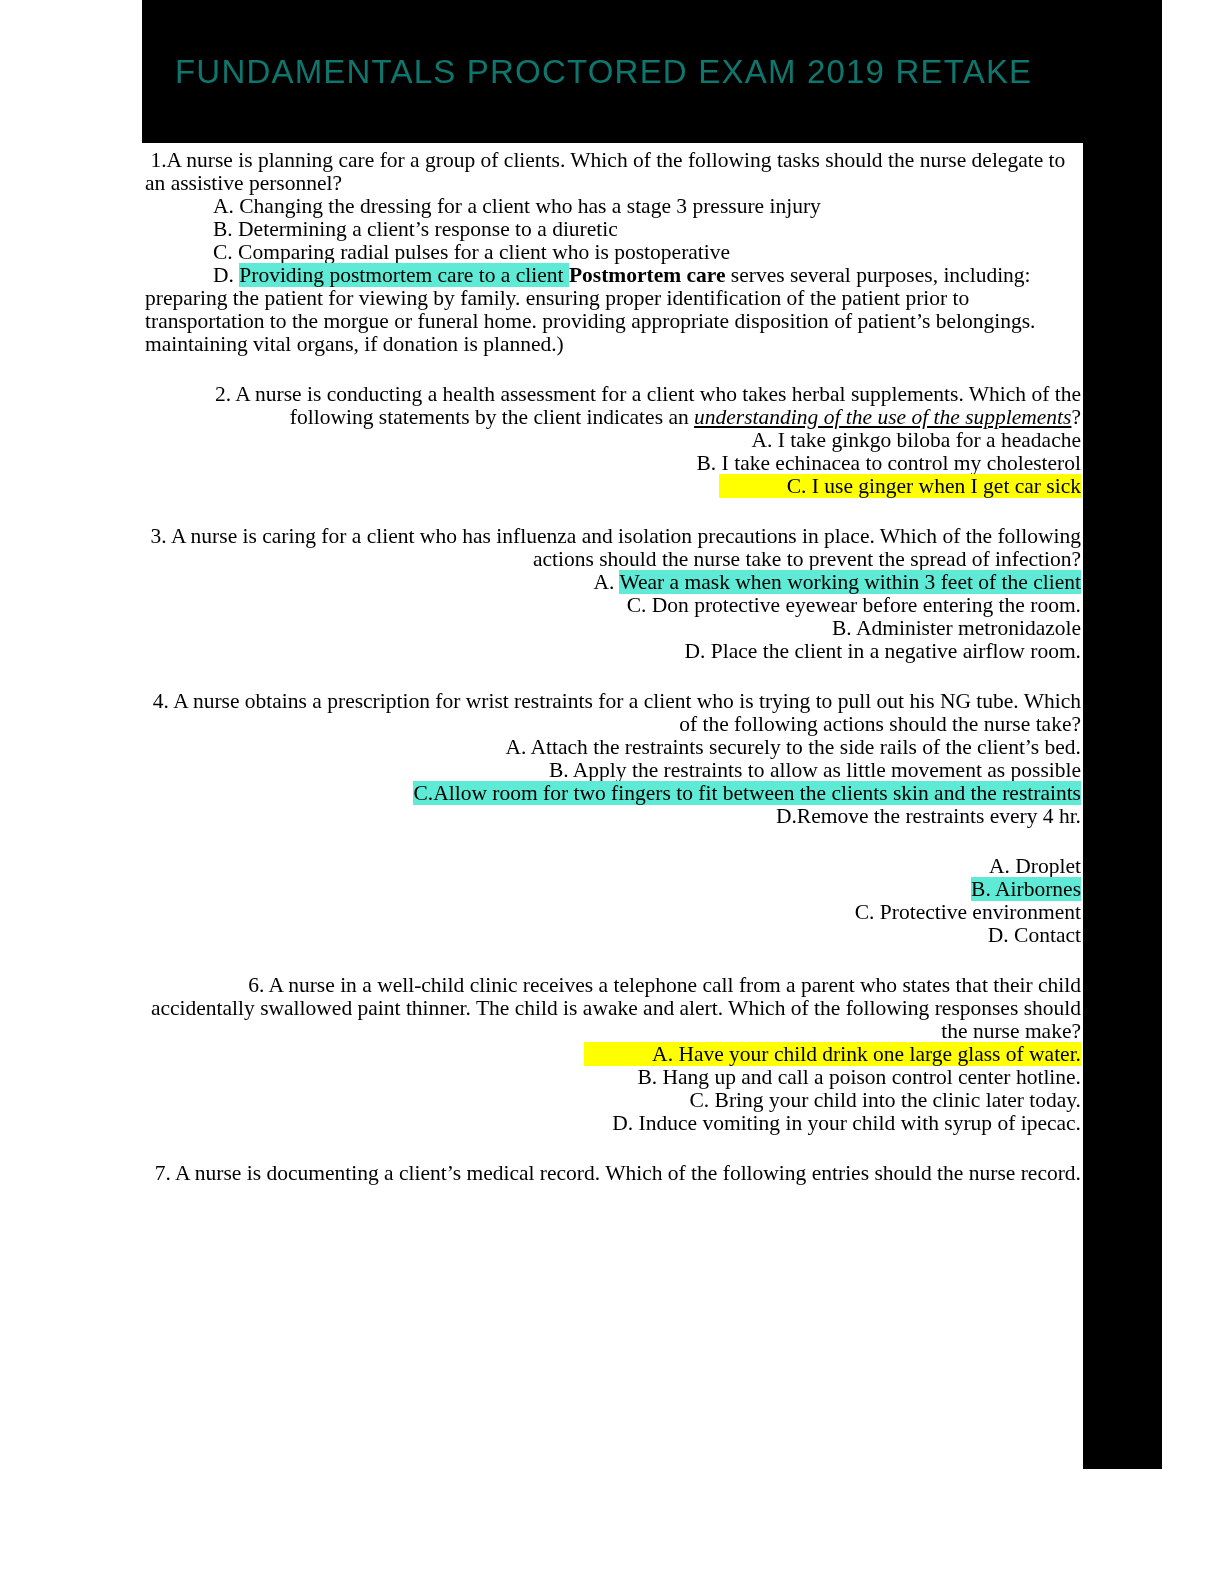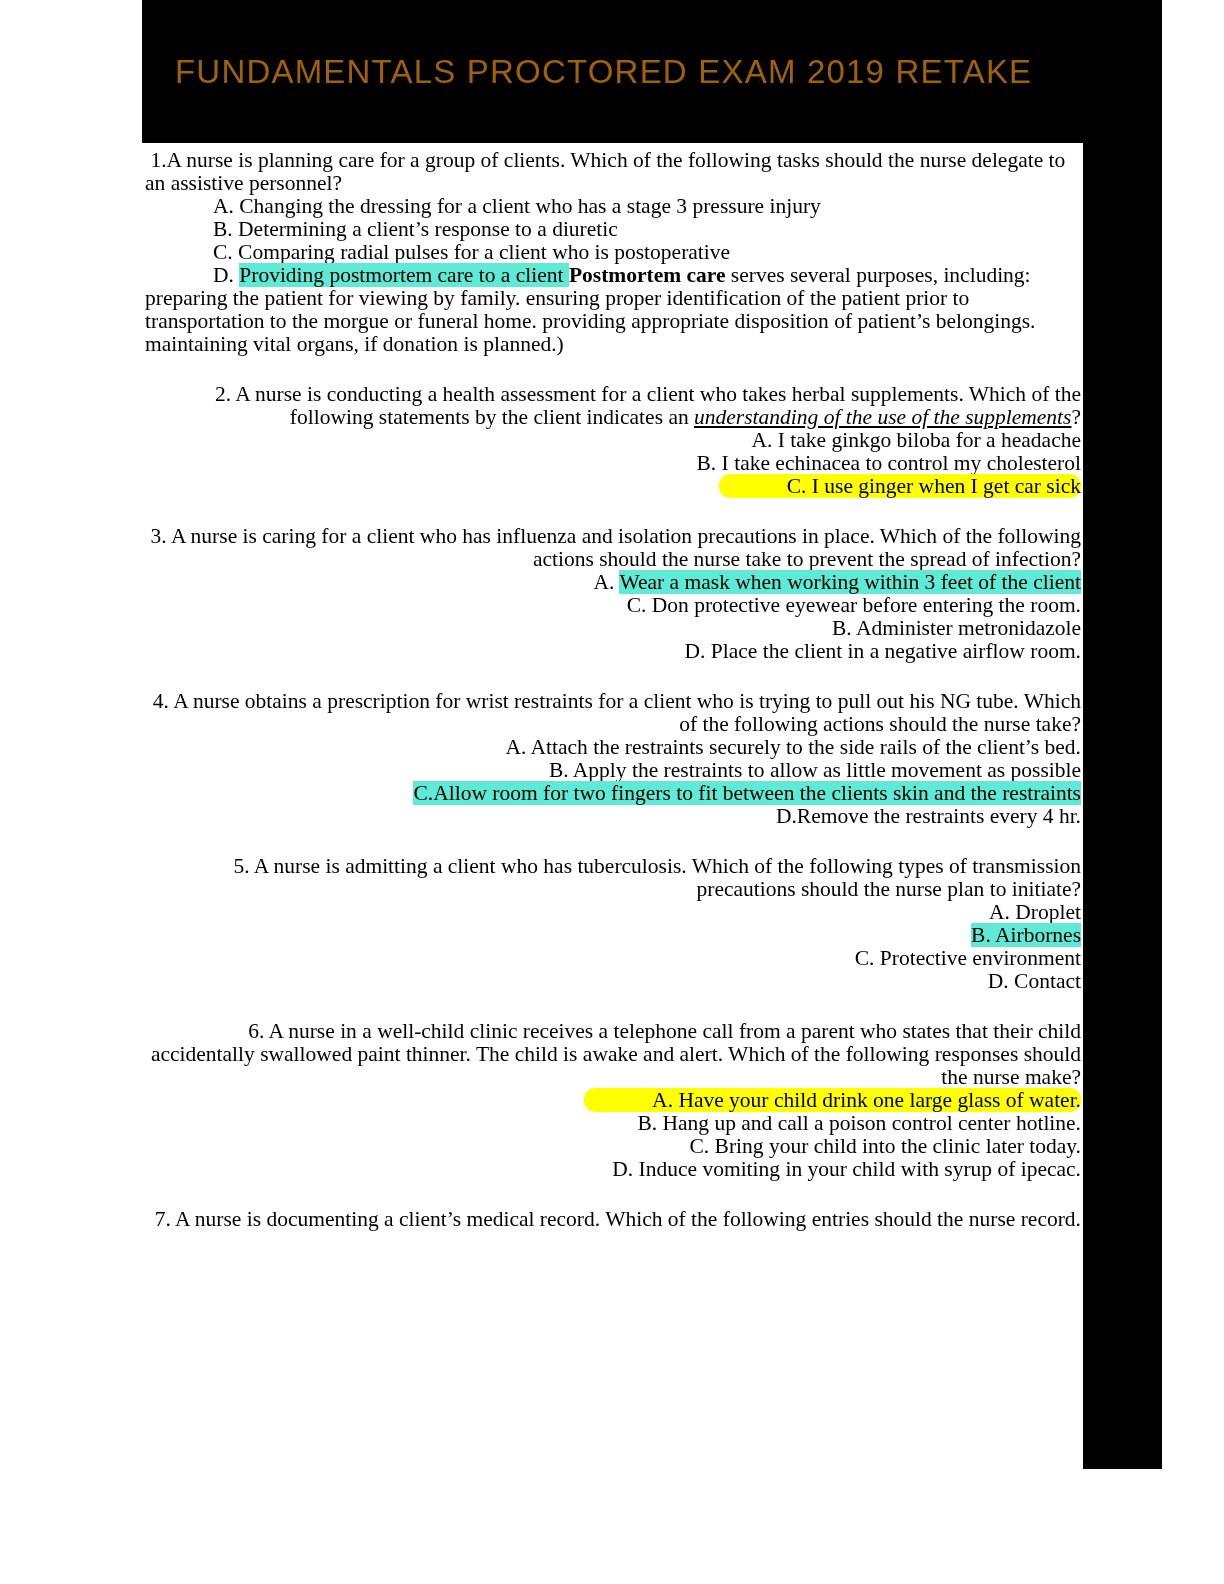--- a/index.html
+++ b/index.html
@@ -11,36 +11,36 @@
     color: #000000;
   }
   .header-bar {
     position: absolute; left: 142px; top: 0; width: 1020px; height: 143px;
     background: #000000;
     display: flex; align-items: center;
   }
   .page-title {
     font-family: "Liberation Sans", sans-serif;
     font-size: 33px; font-weight: 400; letter-spacing: 1.2px;
-    color: #a16207; margin-left: 33px; white-space: nowrap;
+    color: #0f766e; margin-left: 33px; white-space: nowrap;
   }
   .right-black-strip {
     position: absolute; left: 1083px; top: 0; width: 79px; height: 1469px;
     background: #000000;
   }
   .content {
     position: absolute; left: 142px; top: 143px; width: 941px;
     padding: 6px 2px 0 3px; box-sizing: border-box;
     font-size: 21.5px; line-height: 23px;
   }
   .content p { margin: 0; white-space: pre-wrap; }
   .question + .question { margin-top: 27px; text-align: right; }
   .opt { text-indent: 68px; }
   .hl { background: #5eead4; }
-  .hl-pad { background: #ffff00; padding-left: 68px; border-radius: 11px; }
+  .hl-pad { background: #ffff00; padding-left: 68px; }
   .b { font-weight: bold; }
   .iu { font-style: italic; text-decoration: underline; }
 </style>
 </head>
 <body>
 
 <div class="header-bar">
   <div class="page-title">FUNDAMENTALS PROCTORED EXAM 2019 RETAKE</div>
 </div>
 
@@ -73,21 +73,20 @@
 
   <div class="question">
     <p>4. A nurse obtains a prescription for wrist restraints for a client who is trying to pull out his NG tube. Which of the following actions should the nurse take?</p>
     <p class="opt">A. Attach the restraints securely to the side rails of the client’s bed.</p>
     <p class="opt">B. Apply the restraints to allow as little movement as possible</p>
     <p class="opt"><span class="hl">C.Allow room for two fingers to fit between the clients skin and the restraints</span></p>
     <p class="opt">D.Remove the restraints every 4 hr.</p>
   </div>
 
   <div class="question">
-    <p>5. A nurse is admitting a client who has tuberculosis. Which of the following types of transmission precautions should the nurse plan to initiate?</p>
     <p class="opt">A. Droplet</p>
     <p class="opt"><span class="hl">B. Airbornes</span></p>
     <p class="opt">C. Protective environment</p>
     <p class="opt">D. Contact</p>
   </div>
 
   <div class="question">
     <p>6. A nurse in a well-child clinic receives a telephone call from a parent who states that their child accidentally swallowed paint thinner. The child is awake and alert. Which of the following responses should the nurse make?</p>
     <p><span class="hl-pad">A. Have your child drink one large glass of water.</span></p>
     <p class="opt">B. Hang up and call a poison control center hotline.</p>

